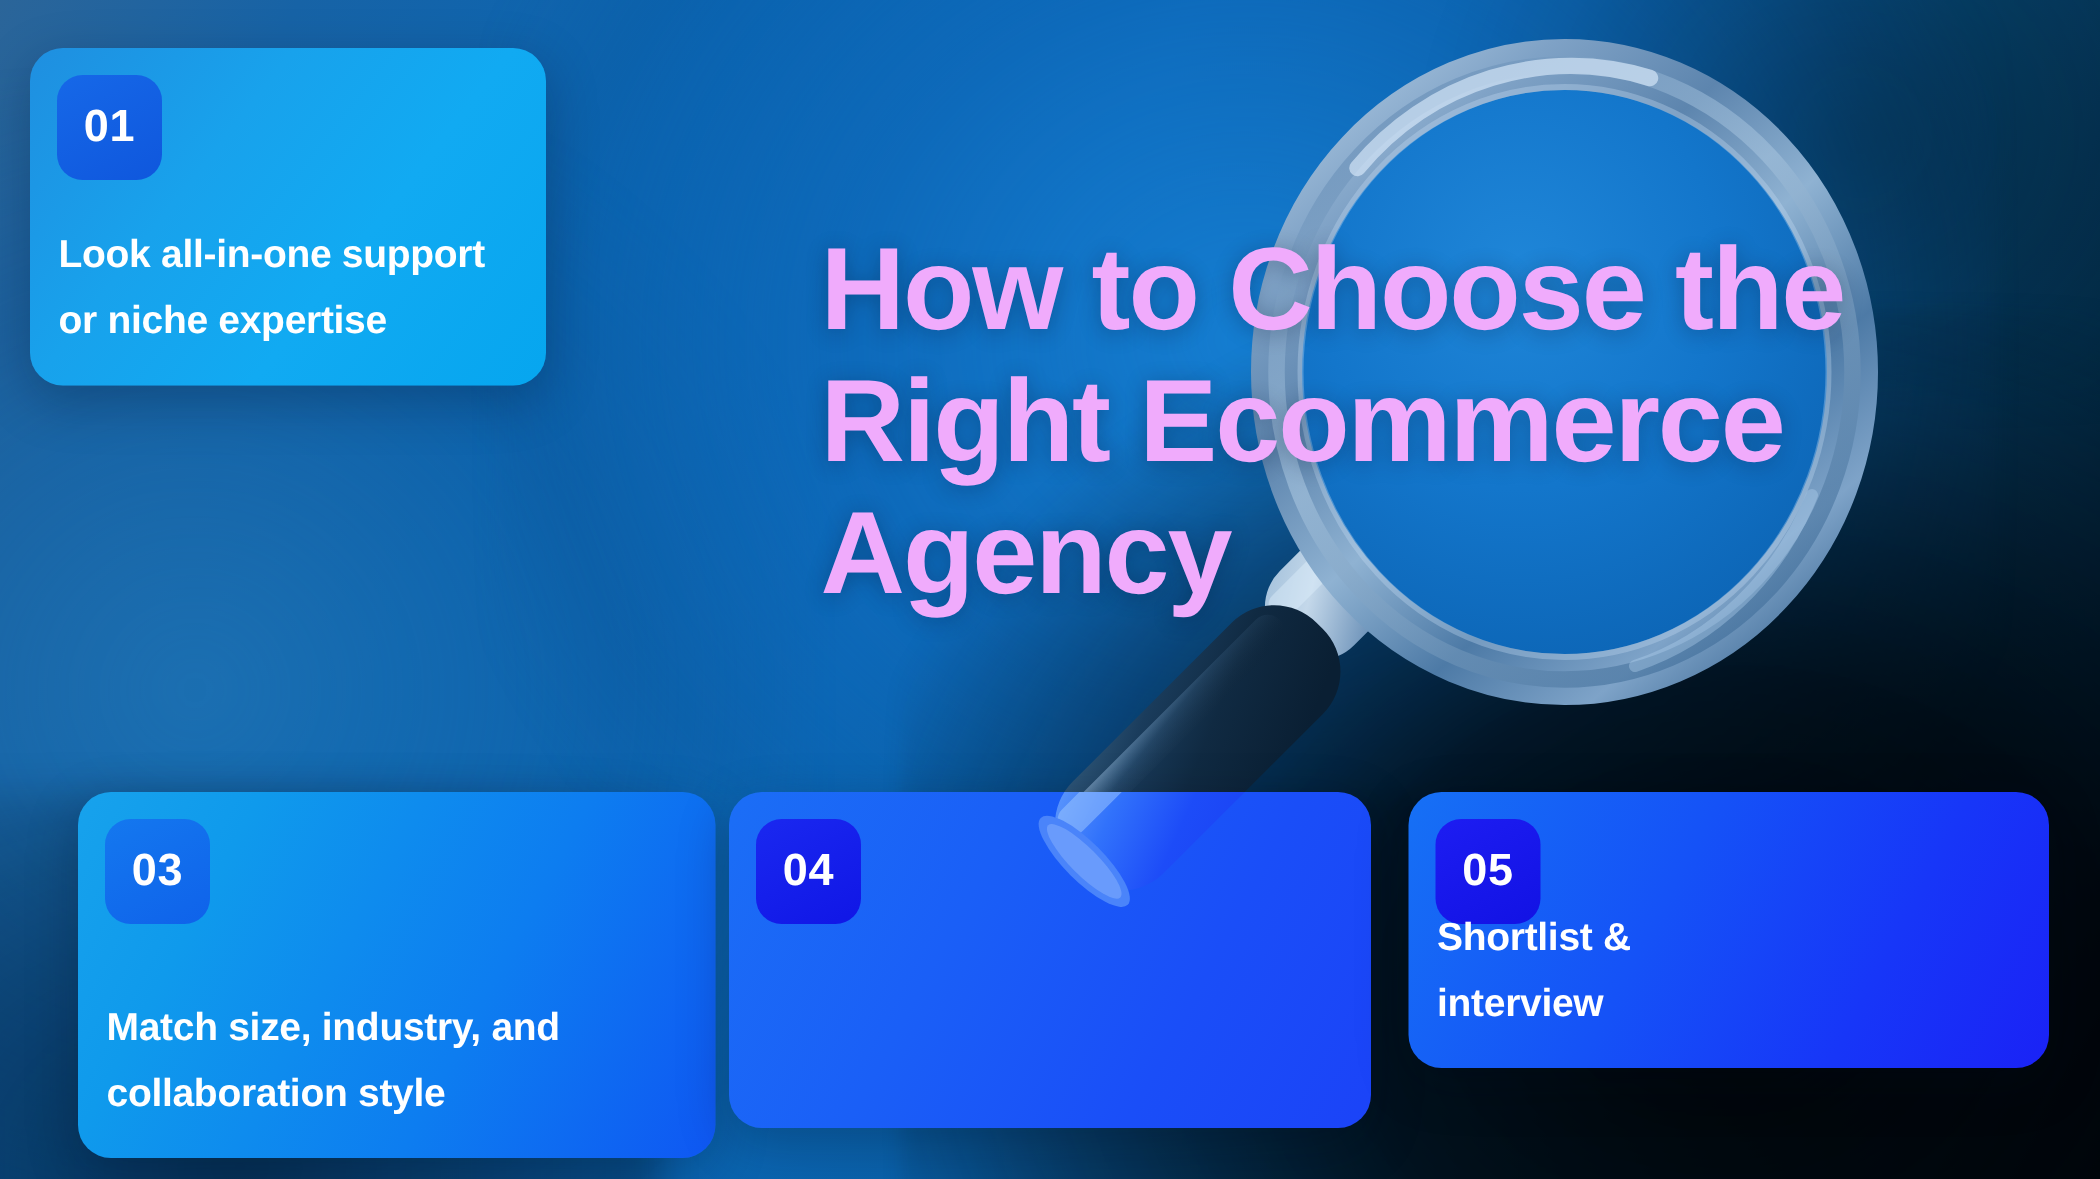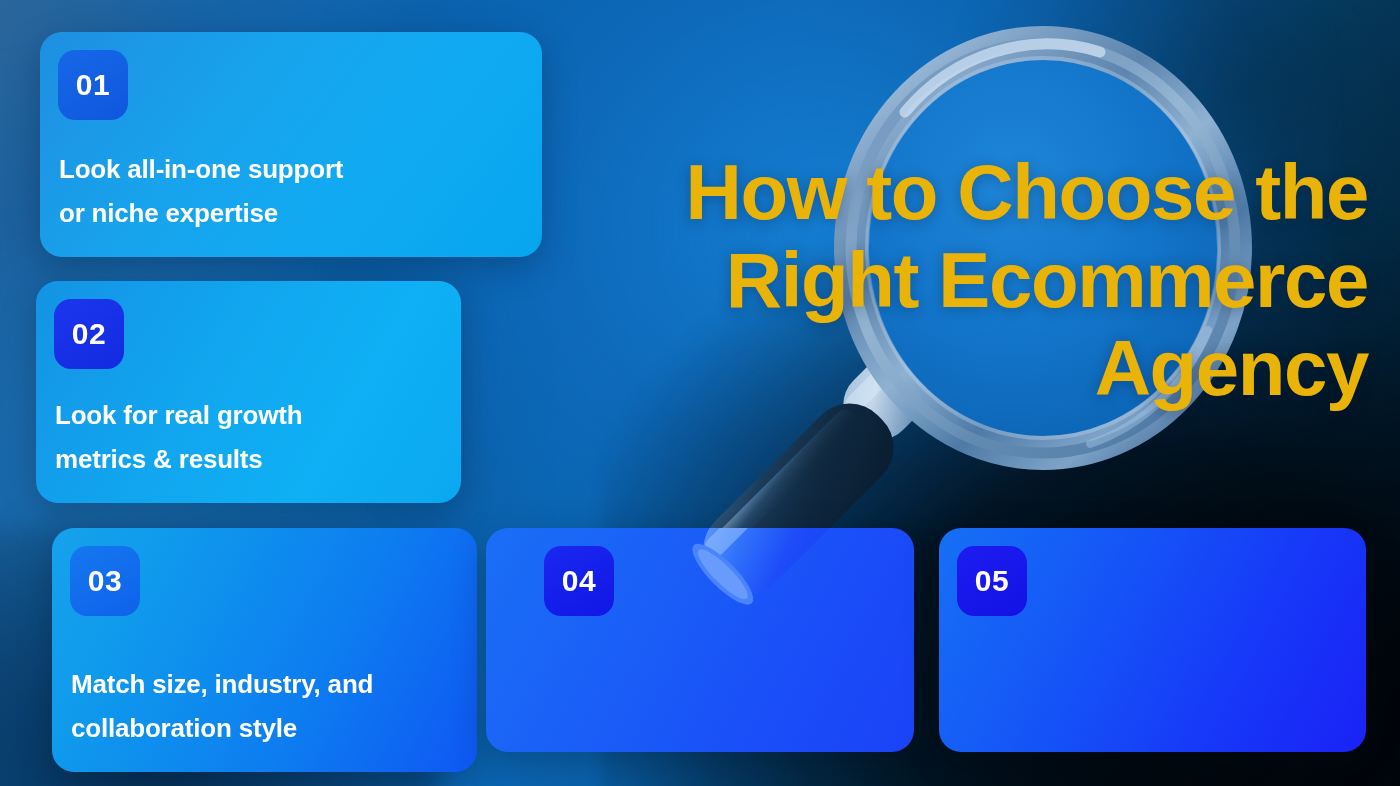--- a/index.html
+++ b/index.html
@@ -88,31 +88,30 @@
   .magnifier {
     position: absolute;
     left: 0; top: 0;
     width: 1400px; height: 786px;
     pointer-events: none;
   }
 
   
   .title {
     position: absolute;
-    left: 568px;
+    left: 547px;
     top: 148px;
     width: 800px;
-    color: #eab308;
+    color: #f0abfc;
     font-size: 78px;
     font-weight: 700;
     line-height: 88px;
     letter-spacing: -1.4px;
     text-shadow: 0 2px 14px rgba(0,20,45,0.30);
     white-space: pre-line;
-    text-align: right;
   }
 
   
   .card {
     position: absolute;
     border-radius: 22px;
     overflow: hidden;
     box-shadow: 0 10px 34px rgba(0,12,28,0.26);
   }
   .card-body {
@@ -142,41 +141,41 @@
     bottom: 22px;
     color: #ffffff;
     font-size: 26px;
     font-weight: 700;
     line-height: 44px;
     letter-spacing: -0.2px;
     white-space: pre-line;
   }
 
   
-  #card-1 { left: 40px; top: 32px; width: 502px; height: 225px;
+  #card-1 { left: 20px; top: 32px; width: 344px; height: 225px;
     background: linear-gradient(128deg, #1f8fe0 0%, #18a2ec 34%, #11aaf2 62%, #06a6ef 100%); }
   #card-1 .badge { background: linear-gradient(150deg, #1668e8 0%, #0f57dd 100%); }
 
   
   #card-2 { left: 36px; top: 281px; width: 425px; height: 222px;
     background: linear-gradient(120deg, #1493e4 0%, #11a6ef 40%, #0fb0f5 70%, #0aa8f0 100%); }
   #card-2 .badge { background: linear-gradient(150deg, #1c36ef 0%, #122be0 100%); }
 
   
   #card-3 { left: 52px; top: 528px; width: 425px; height: 244px;
     background: linear-gradient(118deg, #17a2ec 0%, #0f9aec 22%, #0d7df0 62%, #0f57f3 100%); }
   #card-3 .badge { background: linear-gradient(150deg, #1478ef 0%, #0f62ea 100%); }
 
   
   #card-4 { left: 486px; top: 528px; width: 428px; height: 224px;
     background: linear-gradient(118deg, #1b6ef6 0%, #1a5ff7 36%, #1a4ef8 70%, #1b43f8 100%); }
-  #card-4 .badge { background: linear-gradient(150deg, #1a28f0 0%, #1016e6 100%); margin-left: 40px; }
-
-  
-  #card-5 { left: 939px; top: 528px; width: 427px; height: 224px;
+  #card-4 .badge { background: linear-gradient(150deg, #1a28f0 0%, #1016e6 100%); }
+
+  
+  #card-5 { left: 939px; top: 528px; width: 427px; height: 184px;
     background: linear-gradient(118deg, #1670f5 0%, #1552f7 40%, #1736f8 72%, #1a22f6 100%); }
   #card-5 .badge { background: linear-gradient(150deg, #1d1df2 0%, #1212e4 100%); }
 
   
   .handle-over {
     position: absolute;
     left: 0; top: 0;
     width: 428px; height: 224px;
     pointer-events: none;
   }
@@ -275,27 +274,20 @@
 Agency</div>
 
   <div class="card" id="card-1">
     <div class="card-body">
       <div class="badge">01</div>
       <div class="card-text">Look all-in-one support
 or niche expertise</div>
     </div>
   </div>
 
-  <div class="card" id="card-2">
-    <div class="card-body">
-      <div class="badge">02</div>
-      <div class="card-text">Look for real growth
-metrics &amp; results</div>
-    </div>
-  </div>
 
   <div class="card" id="card-3">
     <div class="card-body">
       <div class="badge">03</div>
       <div class="card-text">Match size, industry, and
 collaboration style</div>
     </div>
   </div>
 
   <div class="card" id="card-4">
@@ -316,16 +308,18 @@
           <ellipse cx="204" cy="-23" rx="9" ry="34" fill="#79a6fc" opacity="0.68"></ellipse>
         </g>
       </svg>
       <div class="badge">04</div>
     </div>
   </div>
 
   <div class="card" id="card-5">
     <div class="card-body">
       <div class="badge">05</div>
+      <div class="card-text">Shortlist &amp;
+interview</div>
     </div>
   </div>
 
 </div>
 
 </body></html>

